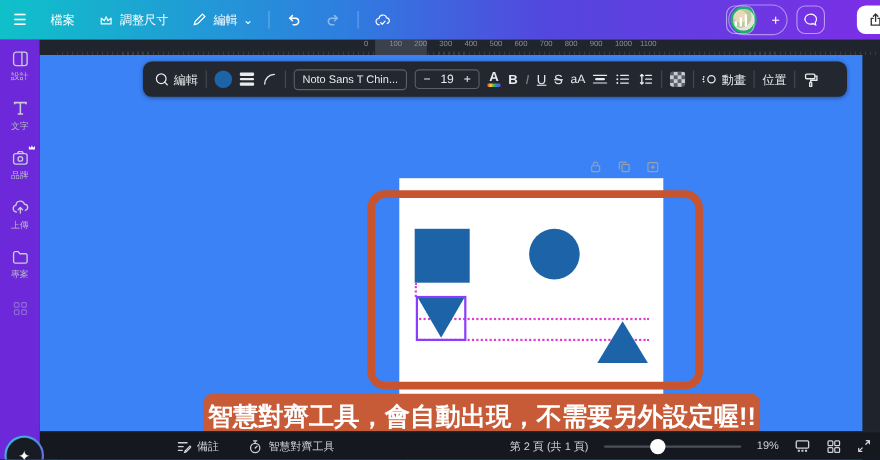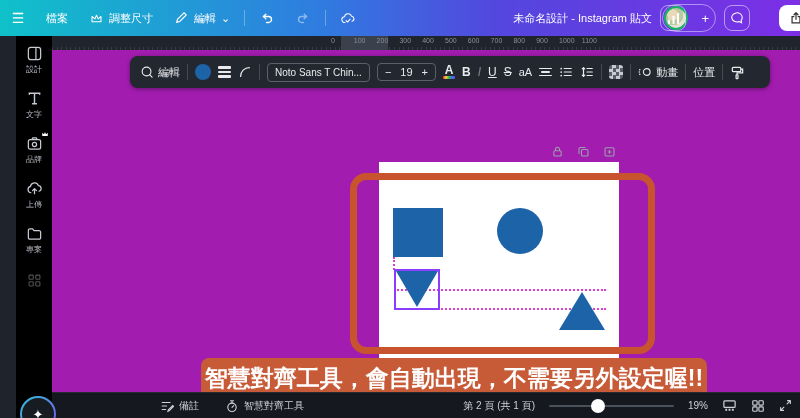--- a/index.html
+++ b/index.html
@@ -19,21 +19,21 @@
   .avatar-pill{ position:absolute; right:84px; top:4px; width:54px; height:28px; border:1px solid rgba(255,255,255,.45);
                 border-radius:15px; display:flex; align-items:center; padding:1px 6px 1px 1px; justify-content:space-between;}
   .avatar{ width:24px; height:24px; border-radius:50%; border:2px solid #17b26a;
            background:radial-gradient(circle at 35% 35%,#e8d9b8 0 30%,#b9c9a0 31% 55%,#e7e2d6 56% 75%,#8d9a78 76%);}
   .sq-btn{ position:absolute; top:5px; width:26px; height:26px; border:1px solid rgba(255,255,255,.5);
            border-radius:8px; display:flex; align-items:center; justify-content:center;}
   .share-btn{ position:absolute; left:779px; top:5px; width:34px; height:26px; background:#fff; border-radius:8px;
               display:flex; align-items:center; justify-content:center; color:#222;}
 
   
-  .sidebar{ position:absolute; left:16px; top:36px; width:36px; height:382px; background:#000000;
+  .sidebar{ position:absolute; left:0; top:36px; width:36px; height:382px; background:#6d28d9;
             display:flex; flex-direction:column; align-items:center; padding-top:9px; z-index:25;}
   .sb-item{ width:36px; height:45px; display:flex; flex-direction:column; align-items:center; gap:2px;
             color:#c7ccd4; cursor:pointer;}
   .sb-item .lbl{ font-size:8px; color:#b7bcc4; }
   .sb-ico{ position:relative; width:17px; height:17px; display:flex; align-items:center; justify-content:center;}
   .crown-badge{ position:absolute; right:-6px; top:-5px; font-size:8px; }
   .apps-faded{ opacity:.4; margin-top:2px;}
   .magic-btn{ position:absolute; left:4px; bottom:-14px; width:36px; height:36px; border-radius:50%;
               background:linear-gradient(135deg,#2fc4d9,#7b4ff0); padding:2px; z-index:40;}
   .magic-inner{ width:100%; height:100%; border-radius:50%; background:#171b22; color:#fff;
@@ -69,21 +69,21 @@
   .a-color .bar{ width:12px; height:3px; border-radius:1px;
                  background:linear-gradient(90deg,#e33,#f7d038,#3bb54a,#2a7de1,#8b3dff);}
   .align-ico{ display:flex; flex-direction:column; gap:2px; align-items:center; width:13px; cursor:pointer;}
   .align-ico div{ height:1.6px; background:#e8eaed; border-radius:1px;}
   .checker{ width:14px; height:14px; border-radius:3px; cursor:pointer;
             background:conic-gradient(#c8ccd2 25%,#595f68 0 50%,#c8ccd2 0 75%,#595f68 0);
             background-size:7px 7px;}
   svg{ display:block; }
 
   
-  .canvas{ position:absolute; left:52px; top:50px; width:748px; height:368px; background:#a21caf; overflow:hidden;text-decoration:underline;}
+  .canvas{ position:absolute; left:36px; top:50px; width:748px; height:368px; background:#3b82f6; overflow:hidden;text-decoration:underline;}
   .page{ position:absolute; left:327px; top:112px; width:240px; height:250px; background:#fff;}
   .page-icons{ position:absolute; left:497px; top:93px; display:flex; gap:10px; z-index:5; color:#9aa1a9;}
   .pg-ico{ width:16px; height:16px; display:flex; align-items:center; justify-content:center; cursor:pointer;}
   .shape-square{ position:absolute; left:341px; top:158px; width:50px; height:49px;}
   .shape-circle{ position:absolute; left:445px; top:158px; width:46px; height:46px; border-radius:50%;}
   .sel-box{ position:absolute; left:342px; top:219px; width:46px; height:41px; border:2px solid #8b3dff;}
   .tri-down{ position:absolute; left:0px; top:0px; width:0; height:0;
              border-left:21px solid transparent; border-right:21px solid transparent; border-top:36px solid #1c63a8;}
   .shape-tri-up{ position:absolute; left:507px; top:242px; width:0; height:0;
                  border-left:23px solid transparent; border-right:23px solid transparent; border-bottom:38px solid #1c63a8;}
@@ -157,21 +157,20 @@
     </div>
     <span class="tb-sep"></span>
     <div class="tb-item">
       <span class="tb-ico">
         <svg width="17" height="17" viewBox="0 0 18 18" fill="none" stroke="#fff" stroke-width="1.2" stroke-linecap="round" stroke-linejoin="round">
             <path d="M5.5 13.5a3.2 3.2 0 0 1-.4-6.4 4 4 0 0 1 7.8-.7 2.9 2.9 0 0 1 .6 5.7"></path>
             <path d="M6.8 11.4l1.6 1.6 3-3.2"></path>
           </svg>
       </span>
     </div>
-    <div class="tb-title">未命名設計 - Instagram 貼文</div>
     <div class="avatar-pill">
       <span class="avatar"></span>
       <span style="font-size:13px;">+</span>
     </div>
     <div class="sq-btn" style="right:114px;">
       <svg width="13" height="13" viewBox="0 0 14 14" fill="#fff">
           <rect x="1" y="8" width="2.2" height="5" rx="0.5"></rect>
           <rect x="5.9" y="4" width="2.2" height="9" rx="0.5"></rect>
           <rect x="10.8" y="1" width="2.2" height="12" rx="0.5"></rect>
         </svg>

